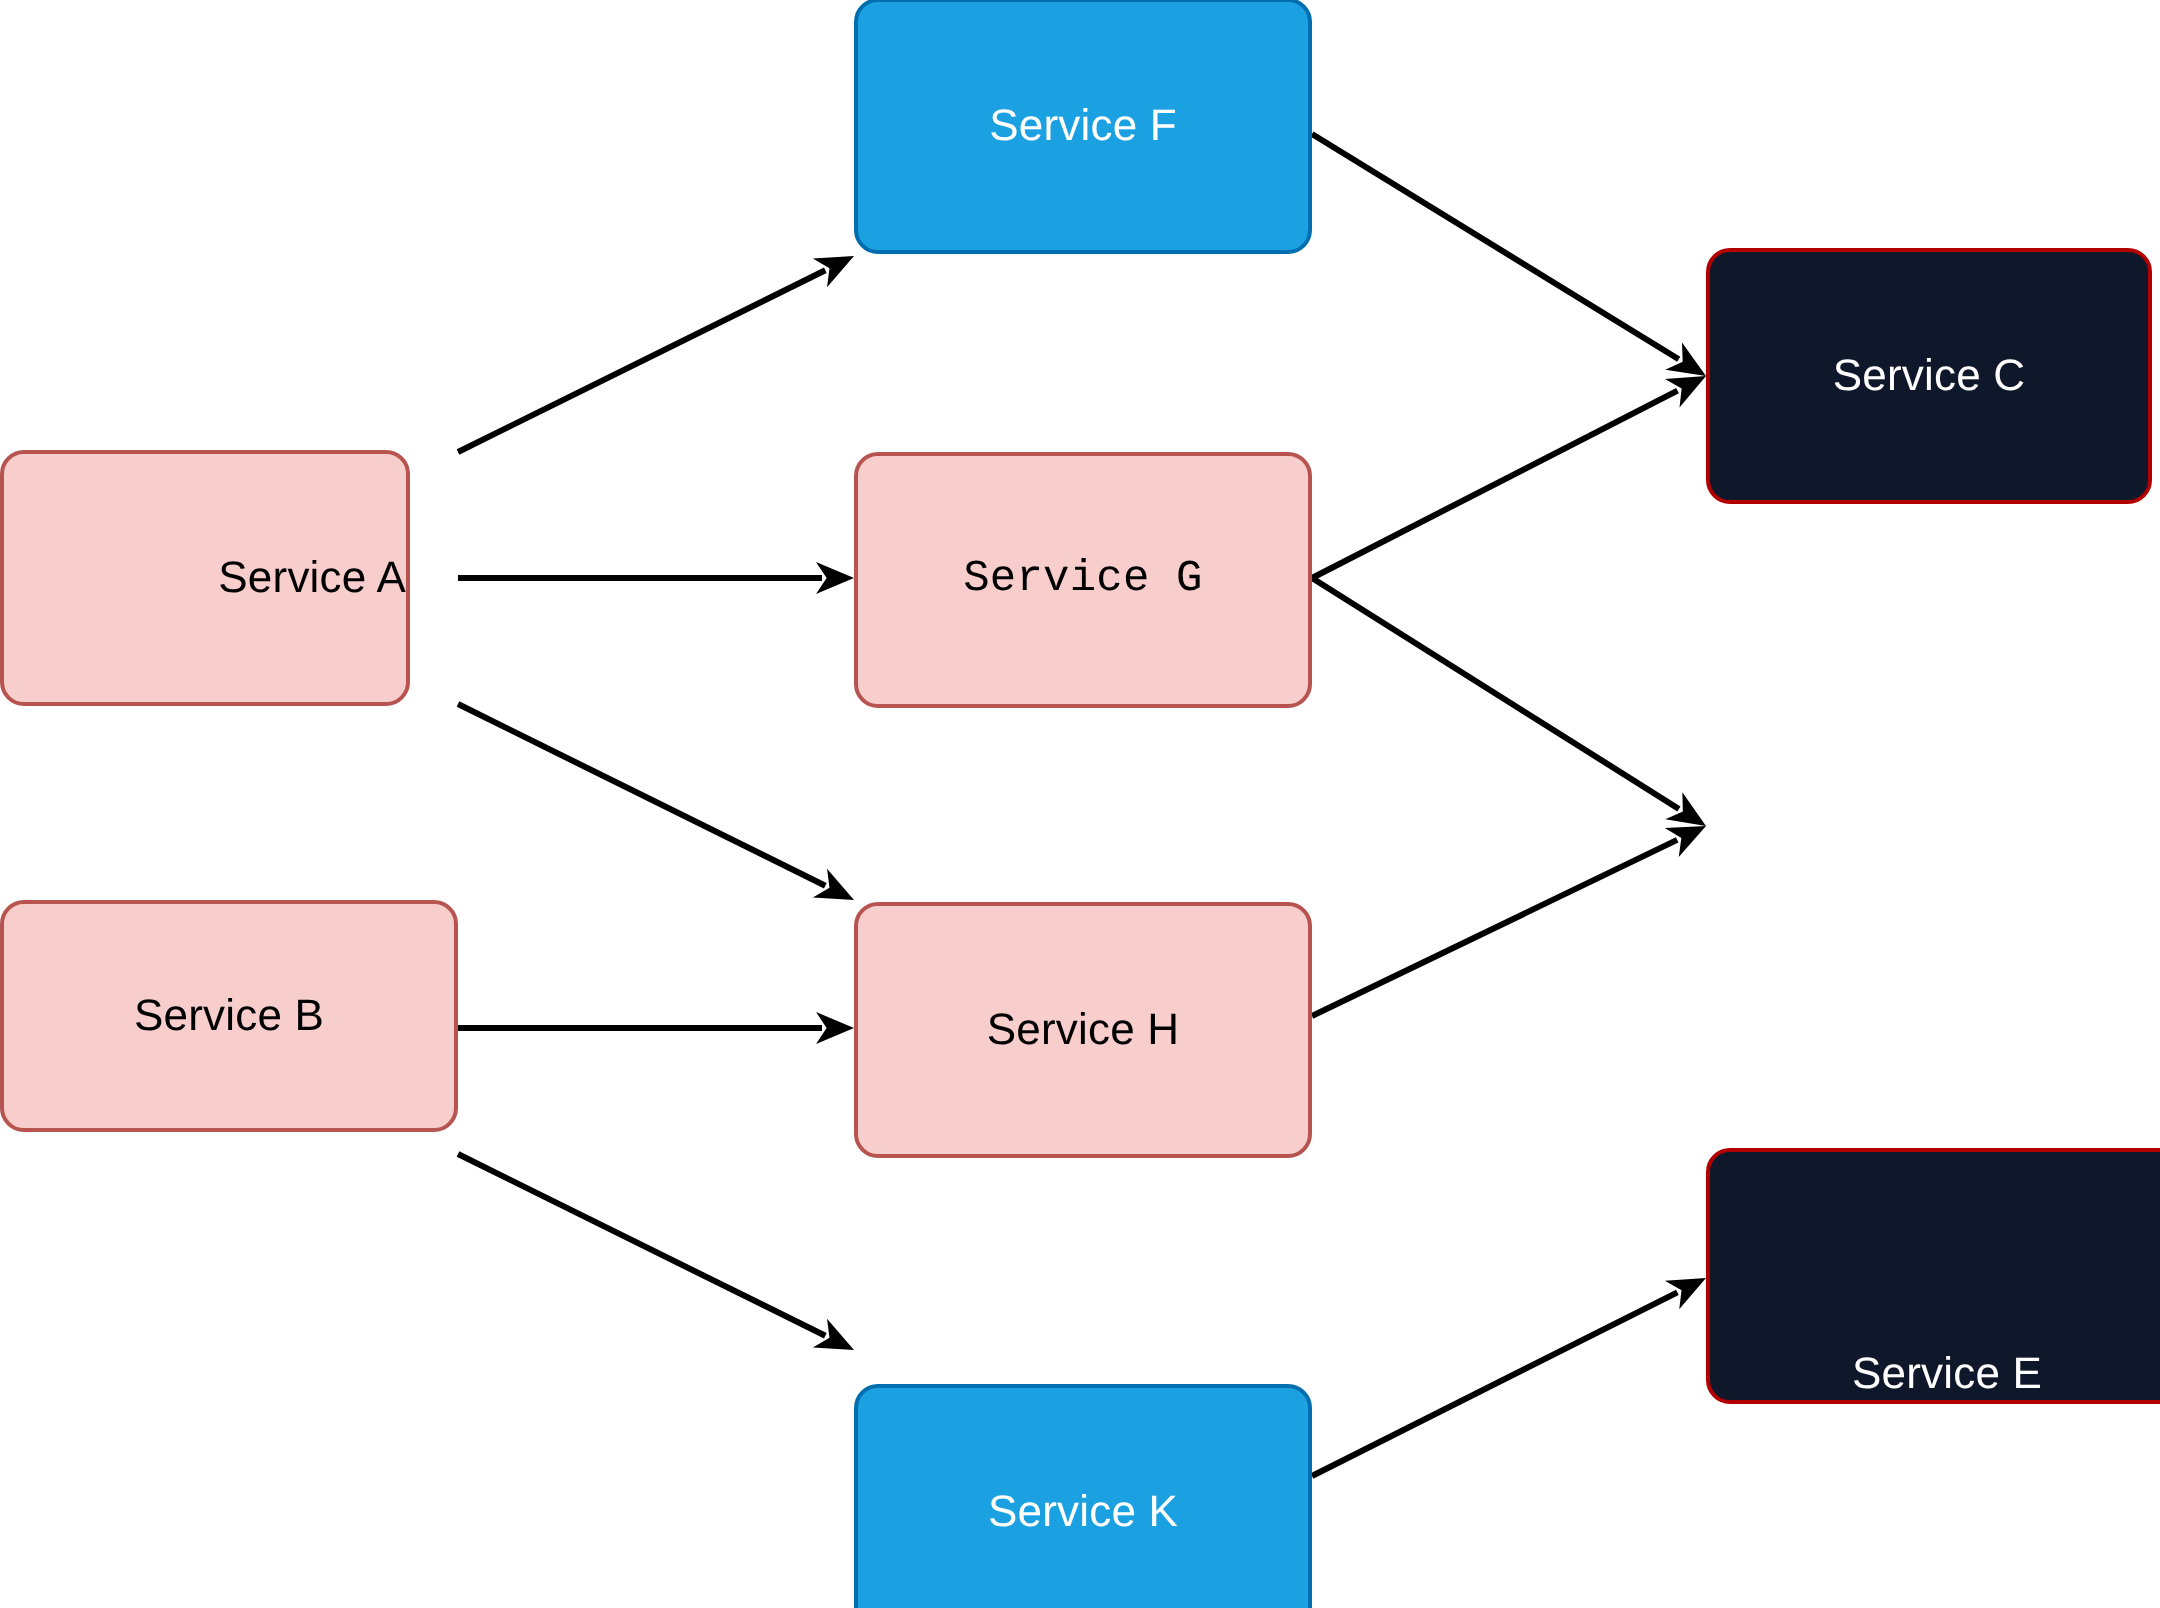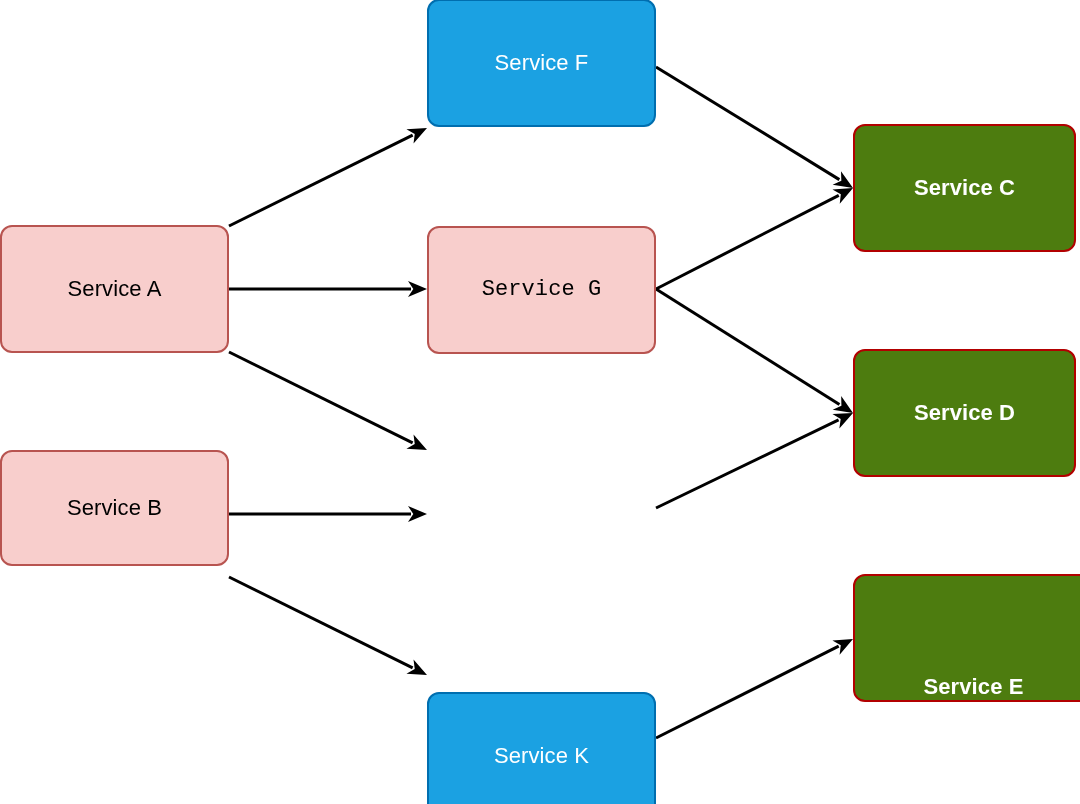--- a/index.html
+++ b/index.html
@@ -44,24 +44,23 @@
     background: #f8cecc;
     border: 2px solid #b85450;
     color: #000000;
   }
   .style-blue {
     background: #1ba1e2;
     border: 2px solid #006eaf;
     color: #ffffff;
   }
   .style-red {
-    background: #4d7c0f;
+    background: #0f172a;
     border: 2px solid #b20000;
     color: #ffffff;
-    font-weight: bold;
   }
 </style>
 </head>
 <body>
 
 <div id="canvas">
 
   <svg id="edge-layer" viewBox="0 0 1080 804" xmlns="http://www.w3.org/2000/svg">
       <g>
         <line x1="229" y1="226" x2="412.6603131628645" y2="135.09742075777413" stroke="#000000" stroke-width="3" stroke-linecap="butt"></line>
@@ -98,46 +97,46 @@
       <g>
         <line x1="656" y1="508" x2="838.5882121900248" y2="419.94984691343984" stroke="#000000" stroke-width="3" stroke-linecap="butt"></line>
         <polygon points="853,413 839.3609254323743,428.4588371146974 840.6779214224712,418.94211911099103 832.4110785189345,414.04704930472224" fill="#000000"></polygon>
       </g>
       <g>
         <line x1="656" y1="738" x2="838.7037083857755" y2="646.1844308112093" stroke="#000000" stroke-width="3" stroke-linecap="butt"></line>
         <polygon points="853,639 839.615369113713,654.6796573954233 840.776670669838,645.1426883435839 832.4309383025037,640.3833657811987" fill="#000000"></polygon>
       </g>
     </svg>
 
-  <div class="node style-pink" style="left:0px; top:225px; width:229px; height:128px;">
+  <div class="node style-pink" style="left:0px; top:225px; width:205px; height:128px;justify-content:flex-end;">
     <span class="node-label">Service A</span>
   </div>
 
   <div class="node style-pink" style="left:0px; top:450px; width:229px; height:116px;">
     <span class="node-label">Service B</span>
   </div>
 
   <div class="node style-blue" style="left:427px; top:-1px; width:229px; height:128px;">
     <span class="node-label">Service F</span>
   </div>
 
   <div class="node style-pink" style="left:427px; top:226px; width:229px; height:128px;font-family:Liberation Mono, monospace;">
     <span class="node-label">Service G</span>
   </div>
 
+  <div class="node style-pink" style="left:427px; top:451px; width:229px; height:128px;">
+    <span class="node-label">Service H</span>
+  </div>
 
   <div class="node style-blue" style="left:427px; top:676px; width:229px; height:128px;margin-top:16px;">
     <span class="node-label">Service K</span>
   </div>
 
   <div class="node style-red" style="left:853px; top:124px; width:223px; height:128px;">
     <span class="node-label">Service C</span>
   </div>
 
-  <div class="node style-red" style="left:853px; top:349px; width:223px; height:128px;">
-    <span class="node-label">Service D</span>
-  </div>
 
   <div class="node style-red" style="left:853px; top:574px; width:241px; height:128px;align-items:flex-end;">
     <span class="node-label">Service E</span>
   </div>
 
 </div>
 
 </body></html>

